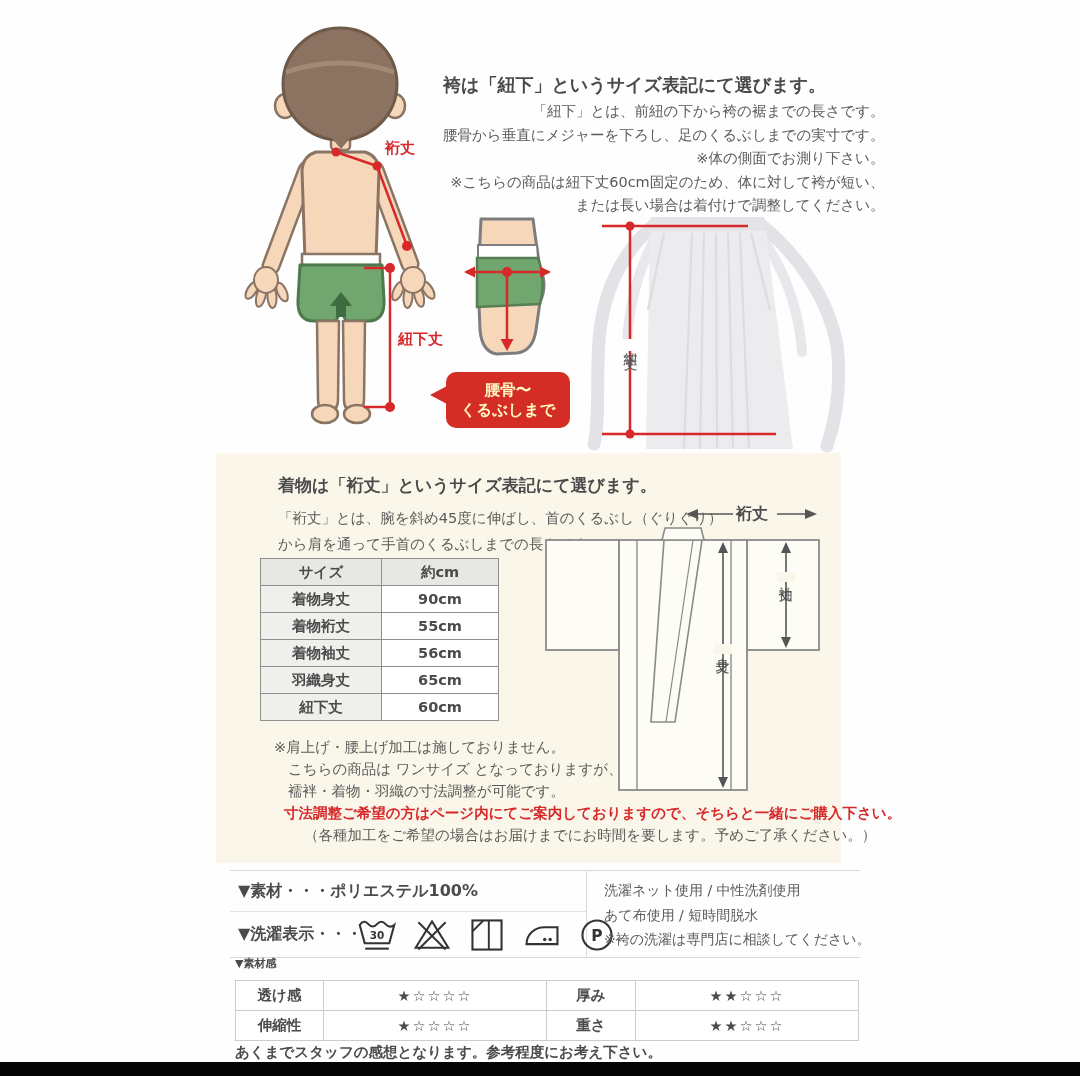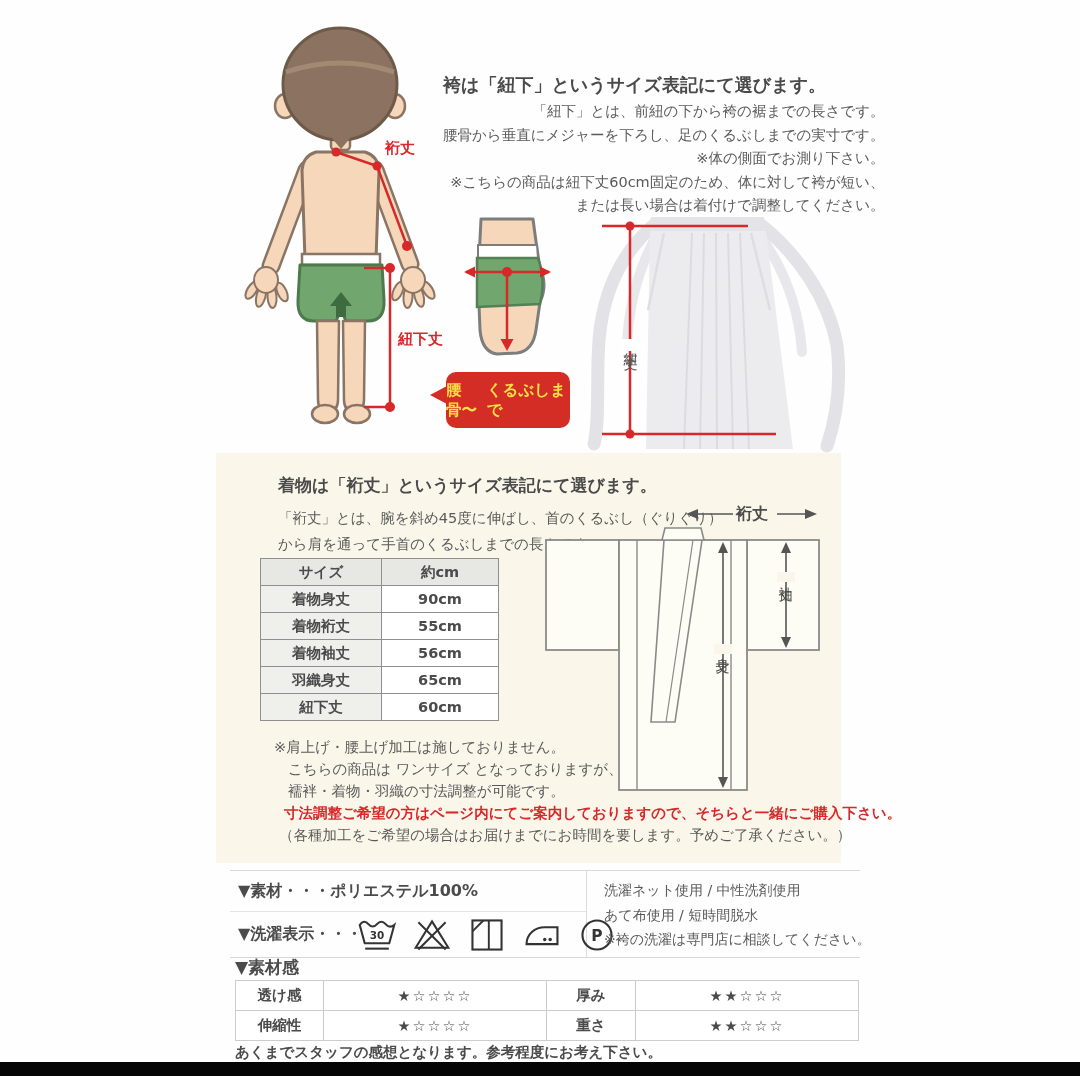--- a/index.html
+++ b/index.html
@@ -9,54 +9,54 @@
   .art{position:absolute;left:0;top:0;pointer-events:none;z-index:2;}
   .txt{color:#5a5a5a;font-size:14.5px;line-height:23.5px;white-space:nowrap;}
   .red{color:#d7282a;}
   .z3{z-index:3;}
   #page-title{left:443px;top:22px;font-size:27px;font-weight:bold;color:#4a4a4a;letter-spacing:1px;}
   #subtitle{left:443px;top:73px;font-size:18px;font-weight:bold;color:#4a4a4a;}
   #intro{left:443px;top:100px;text-align:right;}
   .indent{padding-left:15px;}
   .fig-label{font-size:15px;font-weight:bold;color:#d7282a;white-space:nowrap;}
   #bubble{left:446px;top:372px;width:124px;height:56px;background:#d42d26;border-radius:10px;
-          display:flex;flex-direction:row;align-items:center;justify-content:center;
-          color:#fde047;font-weight:bold;font-size:15.5px;line-height:20px;z-index:3;}
+          display:flex;flex-direction:column;align-items:center;justify-content:center;
+          color:#fef9c3;font-weight:bold;font-size:15.5px;line-height:20px;z-index:3;}
   #bubble::before{content:"";position:absolute;left:-16px;top:14px;border:9px solid transparent;
           border-right:17px solid #d42d26;border-left:none;}
   .vlabel{writing-mode:vertical-rl;text-orientation:upright;font-size:14px;letter-spacing:2px;
           color:#555;white-space:nowrap;z-index:3;}
   #hakama-label{left:622px;top:339px;background:#ffffff;padding:3px 0;}
   #panel{left:216px;top:453px;width:625px;height:410px;background:#faf7ea;z-index:1;}
   #kimono-heading{left:62px;top:21px;font-size:17px;font-weight:bold;color:#4a4a4a;white-space:nowrap;}
   #kimono-desc{left:62px;top:52px;line-height:26px;}
   table.size-table{border-collapse:collapse;table-layout:fixed;}
   table.size-table th,table.size-table td{border:1px solid #8f8f8f;height:26px;text-align:center;
           font-size:14.5px;font-weight:600;color:#4b4b4b;padding:0;}
   table.size-table th{background:#e7e7e4;}
   table.size-table td.lbl{background:#efefec;}
   table.size-table td.val{background:#ffffff;}
   #size-table-wrap{left:44px;top:105px;}
   #kimono-notes{left:58px;top:283px;line-height:22px;}
   #note-red{font-weight:bold;padding-left:10px;}
-  #note-paren{padding-left:5px;}
+  #note-paren{padding-left:5px;text-align:center;}
   .note-ind{padding-left:14px;}
   #label-yukitake2{left:736px;top:504px;font-size:16px;font-weight:bold;color:#4b4b4b;z-index:3;}
   #label-sodetake{left:777px;top:572px;background:#faf7ea;padding:3px 0;color:#4b4b4b;}
   #label-mitake{left:714px;top:644px;background:#faf7ea;padding:3px 0;color:#4b4b4b;}
   #material{left:230px;top:870px;width:630px;height:86px;border-top:1px solid #d8d8d8;
             border-bottom:1px solid #d8d8d8;z-index:3;}
   #mat-left{position:absolute;left:0;top:0;width:356px;height:86px;border-right:1px solid #dcdcdc;}
   #mat-row-divider{position:absolute;left:0;top:40px;width:356px;border-bottom:1px solid #e4e4e4;}
   #material-line{position:absolute;left:8px;top:10px;font-size:16px;font-weight:bold;color:#4b4b4b;white-space:nowrap;}
   #washing-line{position:absolute;left:8px;top:53px;font-size:16px;font-weight:bold;color:#4b4b4b;white-space:nowrap;}
   #laundry-icons{position:absolute;left:127px;top:44px;display:flex;gap:15px;align-items:center;}
   #laundry-icons svg{display:block;}
   #mat-right{position:absolute;left:374px;top:7px;font-size:14px;color:#5a5a5a;line-height:24.5px;white-space:nowrap;}
-  #texture-heading{left:235px;top:956px;font-size:17px;font-weight:bold;color:#4b4b4b;z-index:3;}
+  #texture-heading{left:235px;top:956px;font-size:11px;font-weight:bold;color:#4b4b4b;z-index:3;}
   #texture-table-wrap{left:235px;top:980px;z-index:3;}
   table.tex-table{border-collapse:collapse;table-layout:fixed;}
   table.tex-table td{border:1px solid #cccccc;height:29px;text-align:center;font-size:14.5px;
           color:#4b4b4b;background:#fff;padding:0;}
   td.tex-label{font-weight:600;}
   td.tex-stars{letter-spacing:2px;color:#3a3a3a;}
   #texture-footnote{left:235px;top:1043px;font-size:14.5px;font-weight:bold;color:#4b4b4b;z-index:3;}
   #bottom-bar{left:0;top:1062px;width:1080px;height:14px;background:#050505;z-index:4;}
   .icon-text{font-family:"DejaVu Sans",sans-serif;font-weight:bold;}
 </style>

